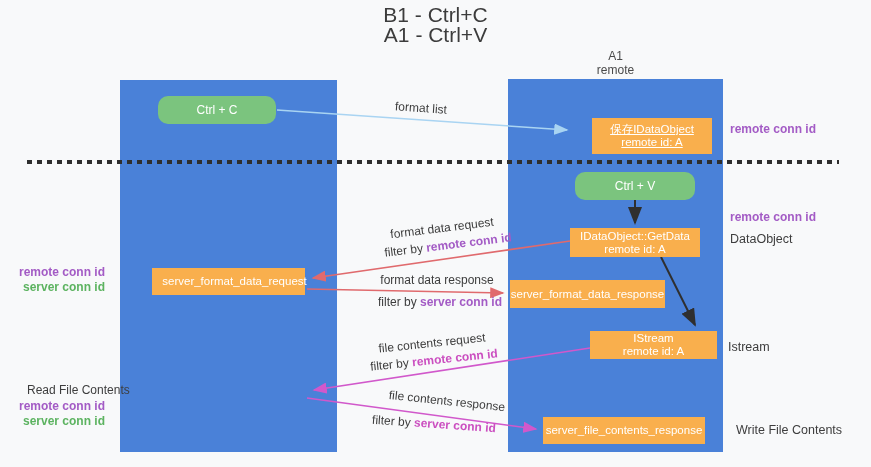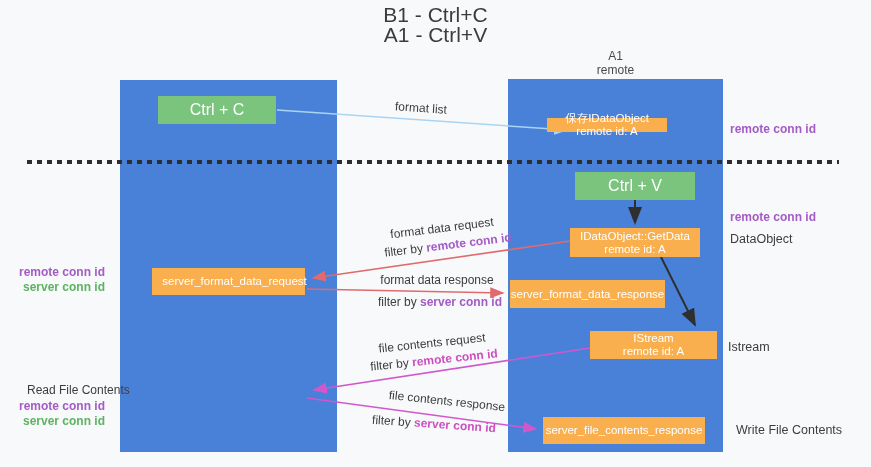--- a/index.html
+++ b/index.html
@@ -23,21 +23,21 @@
   .divider {
     position:absolute; left:27px; top:160px; width:812px; height:4px;
     background:repeating-linear-gradient(90deg,#2e2e2e 0 5px, transparent 5px 10px);
   }
   svg.arrows { position:absolute; left:0; top:0; pointer-events:none; }
   .node {
     position:absolute; display:flex; flex-direction:column;
     align-items:center; justify-content:center;
     color:#fff; text-align:center; box-sizing:border-box;
   }
-  .node.green { background:var(--box-green,#7bc47e); font-size:16px; }
+  .node.green { background:var(--box-green,#7bc47e); font-size:12px;border-radius:10px; }
   .node.orange { background:var(--box-orange,#f9af4d); font-size:11.5px; line-height:13px; }
   .edge-label {
     position:absolute; white-space:nowrap; font-size:12px; color:#3d3d3d;
   }
   .kw-purple { color:var(--label-purple,#a35bc5); font-weight:bold; }
   .kw-magenta { color:var(--label-magenta,#cb4fc0); font-weight:bold; }
   .kw-green { color:var(--label-green,#5cb360); font-weight:bold; }
   .ann { position:absolute; white-space:nowrap; font-size:12.5px; color:#3d3d3d; }
   .ann.bold-purple { color:var(--label-purple,#a35bc5); font-weight:bold; font-size:12px; }
   .ann-stack { position:absolute; width:95px; text-align:right; font-size:12px; line-height:14.5px; }
@@ -90,21 +90,21 @@
     <line class="stroke-black" x1="661" y1="257" x2="695" y2="325" marker-end="url(#ah-black)"></line>
     <line class="stroke-salmon" x1="570" y1="241" x2="313" y2="278" marker-end="url(#ah-salmon)"></line>
     <line class="stroke-salmon" x1="307" y1="289" x2="503" y2="293" marker-end="url(#ah-salmon)"></line>
     <line class="stroke-magenta" x1="590" y1="348" x2="314" y2="390" marker-end="url(#ah-magenta)"></line>
     <line class="stroke-magenta" x1="307" y1="398" x2="536" y2="429" marker-end="url(#ah-magenta)"></line>
   </svg>
 
   <div class="node green" style="left:158px;top:96px;width:118px;height:28px;">
     <div>Ctrl + C</div>
   </div>
-  <div class="node orange" style="left:547px;top:118px;width:120px;height:14px;">
+  <div class="node orange" style="left:592px;top:118px;width:120px;height:36px;text-decoration:underline;">
     <div>保存IDataObject</div>
     <div>remote id: A</div>
   </div>
   <div class="node green" style="left:575px;top:172px;width:120px;height:28px;">
     <div>Ctrl + V</div>
   </div>
   <div class="node orange" style="left:570px;top:228px;width:130px;height:29px;">
     <div>IDataObject::GetData</div>
     <div>remote id: A</div>
   </div>

